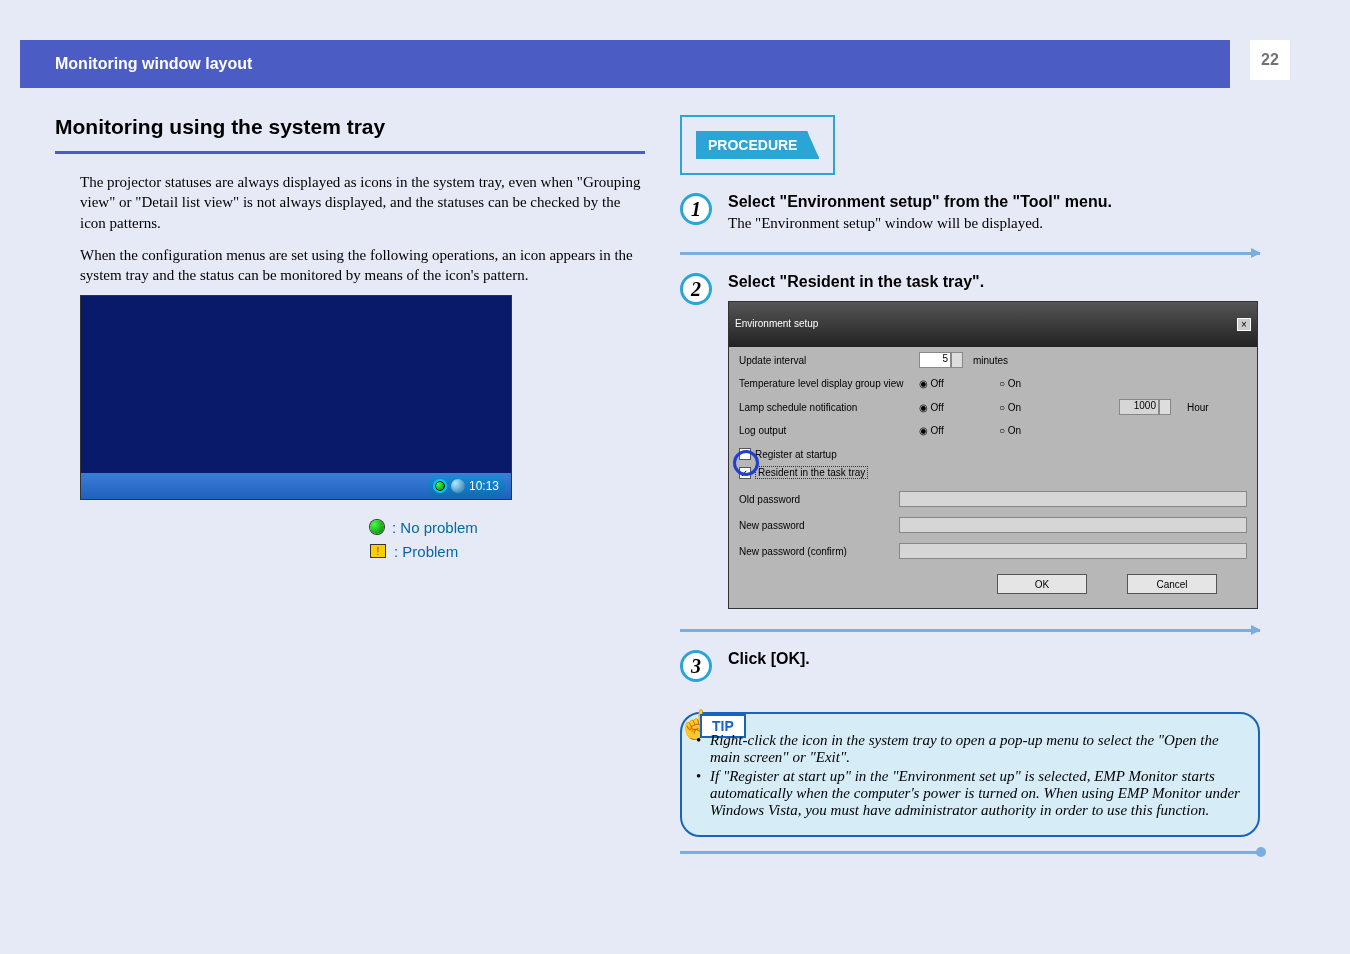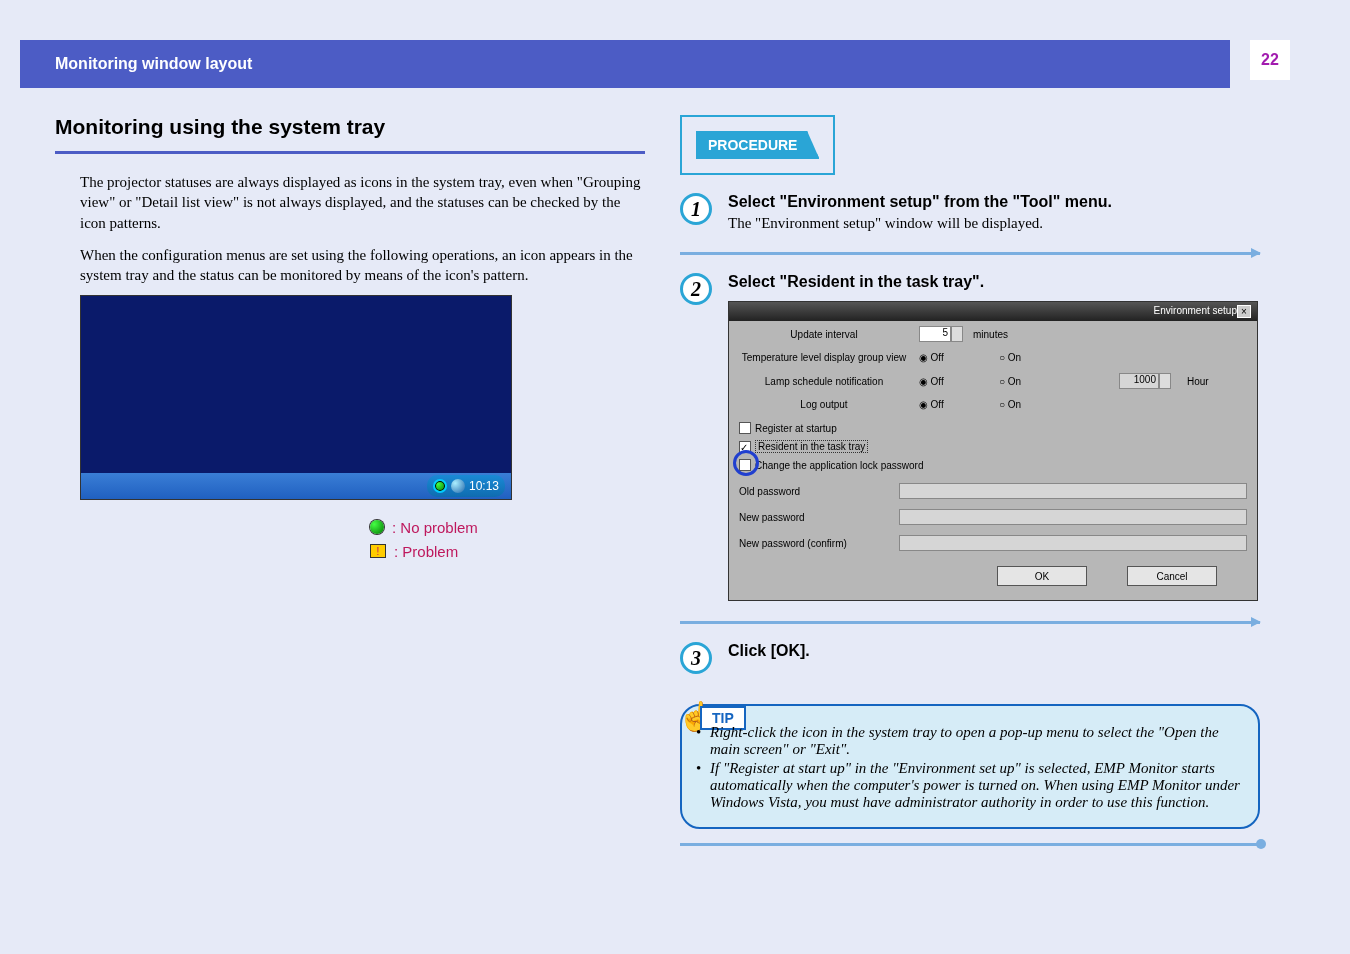--- a/index.html
+++ b/index.html
@@ -21,21 +21,21 @@
     display: flex;
     align-items: center;
     font-weight: bold;
     font-size: 16px;
   }
   .page-num {
     position: absolute;
     right: 60px; top: 40px;
     width: 40px; height: 40px;
     background: #fff;
-    color: #a21caf;
+    color: #737373;
     font-weight: bold;
     font-size: 16px;
     display: flex; align-items: center; justify-content: center;
   }
   .left-col {
     position: absolute;
     left: 55px; top: 115px;
     width: 590px;
   }
   .section-title {
@@ -82,21 +82,21 @@
     box-shadow: 0 0 0 1px #000 inset;
   }
   .tray-icon-other {
     width: 14px; height: 14px; border-radius: 50%;
     background: radial-gradient(circle at 30% 30%, #aef, #26a);
   }
   .legend {
     position: absolute;
     left: 370px; top: 515px;
     font-size: 15px;
-    color: #be185d;
+    color: #0369a1;
   }
   .legend-row { display: flex; align-items: center; gap: 8px; height: 24px; }
   .legend-green {
     width: 14px; height: 14px; border-radius: 50%;
     background: radial-gradient(circle at 30% 30%, #4f4, #070);
     box-shadow: 0 0 0 1px #333;
   }
   .legend-warn {
     width: 16px; height: 14px; background: #ffcc00;
     display: flex; align-items: center; justify-content: center;
@@ -145,25 +145,25 @@
     border-left: 10px solid #7aaee0; border-top: 5px solid transparent; border-bottom: 5px solid transparent;
   }
 
   .env-dialog {
     width: 530px; margin-top: 10px; margin-left: 0;
     border: 1px solid #333; background: #b7b7b7;
     font-size: 10px; color: #000;
   }
   .env-title {
     background: linear-gradient(#555, #222); color: #fff;
-    padding: 3px 6px; display: flex; justify-content: flex-end;
+    padding: 16px 6px; display: flex; justify-content: space-between;
     font-size: 10px;
   }
   .env-row { display: flex; align-items: center; padding: 5px 10px; gap: 10px; }
-  .env-row .lbl { width: 170px; text-align: center; }
+  .env-row .lbl { width: 170px; }
   .env-row .radio { width: 70px; }
   .env-input { width: 32px; height: 16px; background: #fff; border: 1px solid #888; font-size: 10px; text-align: right; padding-right: 2px;}
   .env-spin { width: 12px; height: 16px; background: #ddd; border: 1px solid #888;}
   .env-check { display: inline-block; width: 12px; height: 12px; background: #fff; border: 1px solid #555; margin-right: 4px; vertical-align: middle;}
   .env-sec { padding: 4px 10px; }
   .env-sec .row { padding: 3px 0; display: flex; align-items: center; }
   .highlight-circle {
     position: absolute; width: 26px; height: 26px; border: 3px solid #203fcf; border-radius: 50%;
   }
   .pw-row { display: flex; align-items: center; padding: 5px 10px; gap: 10px;}
@@ -290,24 +290,20 @@
         </div>
         <div class="env-sec">
           <div class="row">
               <span class="env-check"></span>
               <span>Register at startup</span>
             </div>
           <div class="row" style="position:relative;">
             <span class="env-check" style="background:#fff;">✓</span>
             <span style="border:1px dotted #333;padding:0 2px;">Resident in the task tray</span>
           </div>
-          <div class="row">
-              <span class="env-check"></span>
-              <span>Change the application lock password</span>
-            </div>
         </div>
         <div class="highlight-circle" style="left:4px; top:148px;"></div>
         <div class="pw-row">
             <span class="lbl">Old password</span>
             <span class="inp disabled"></span>
           </div>
         <div class="pw-row">
             <span class="lbl">New password</span>
             <span class="inp disabled"></span>
           </div>

